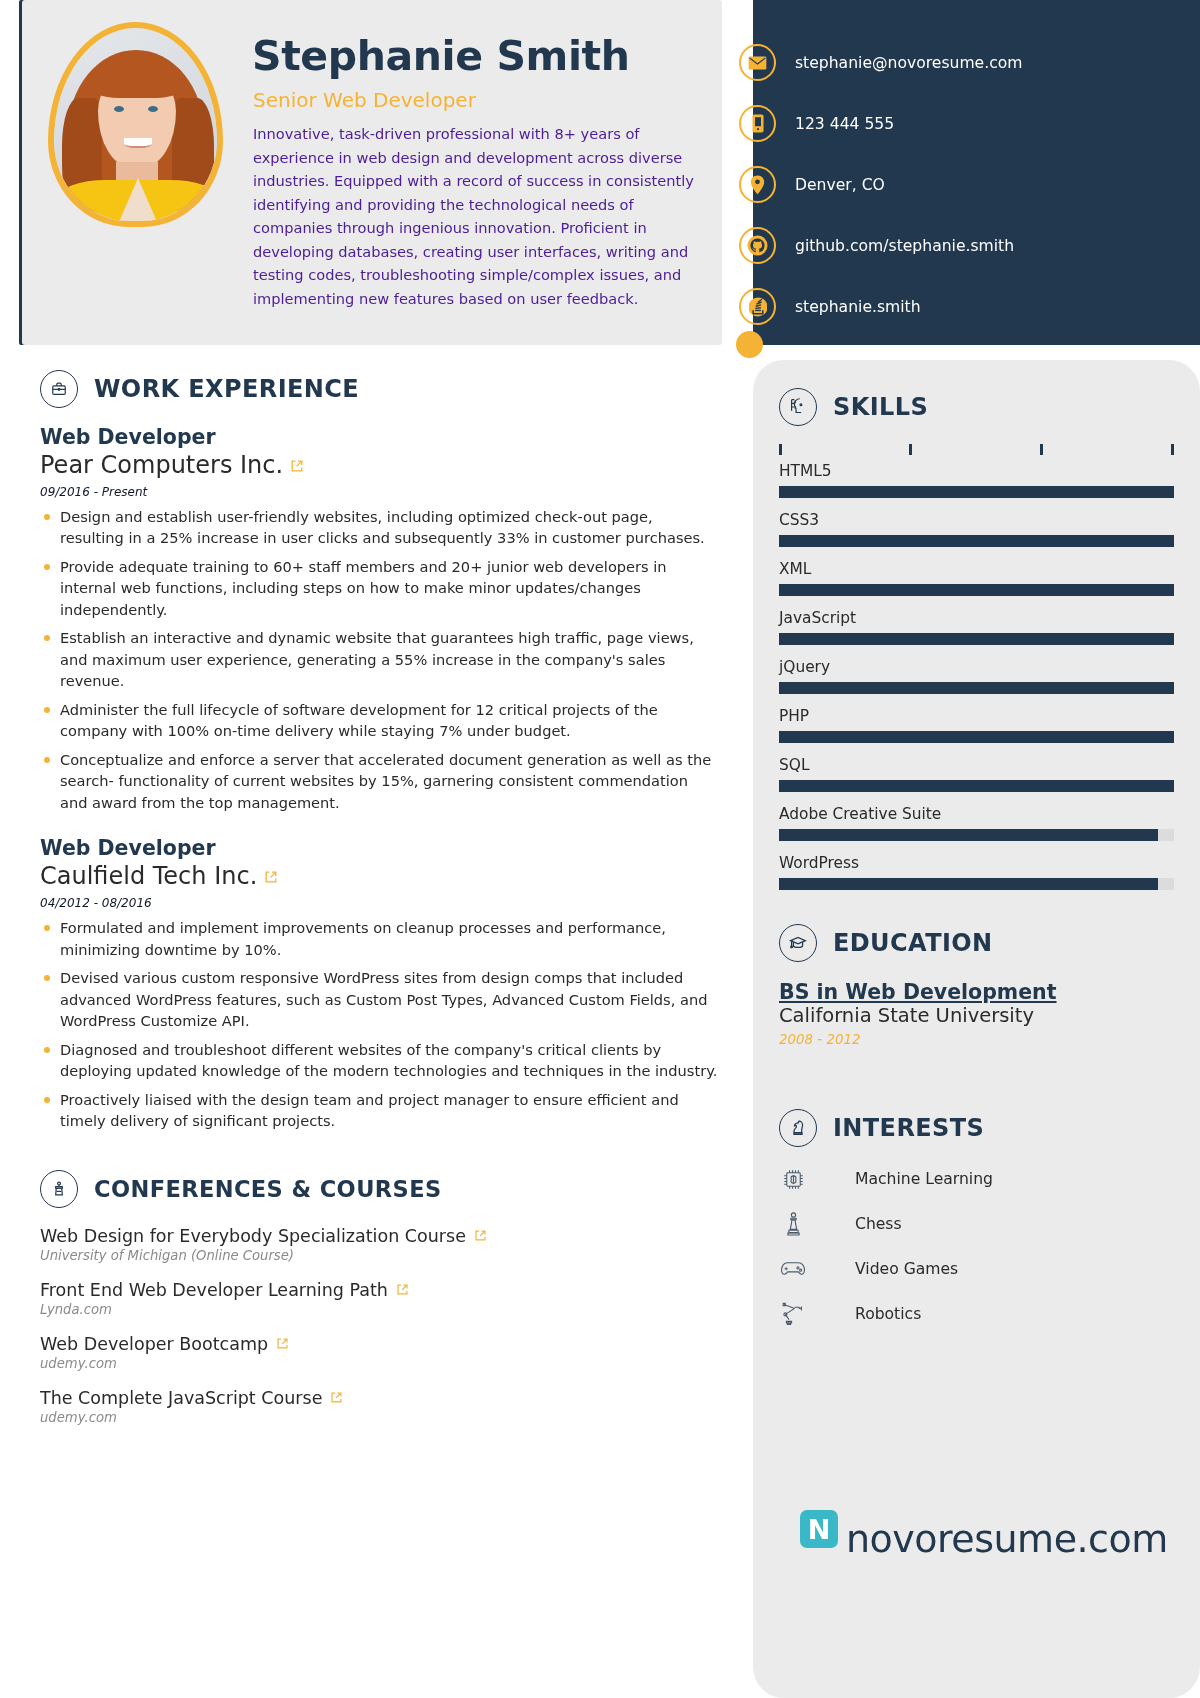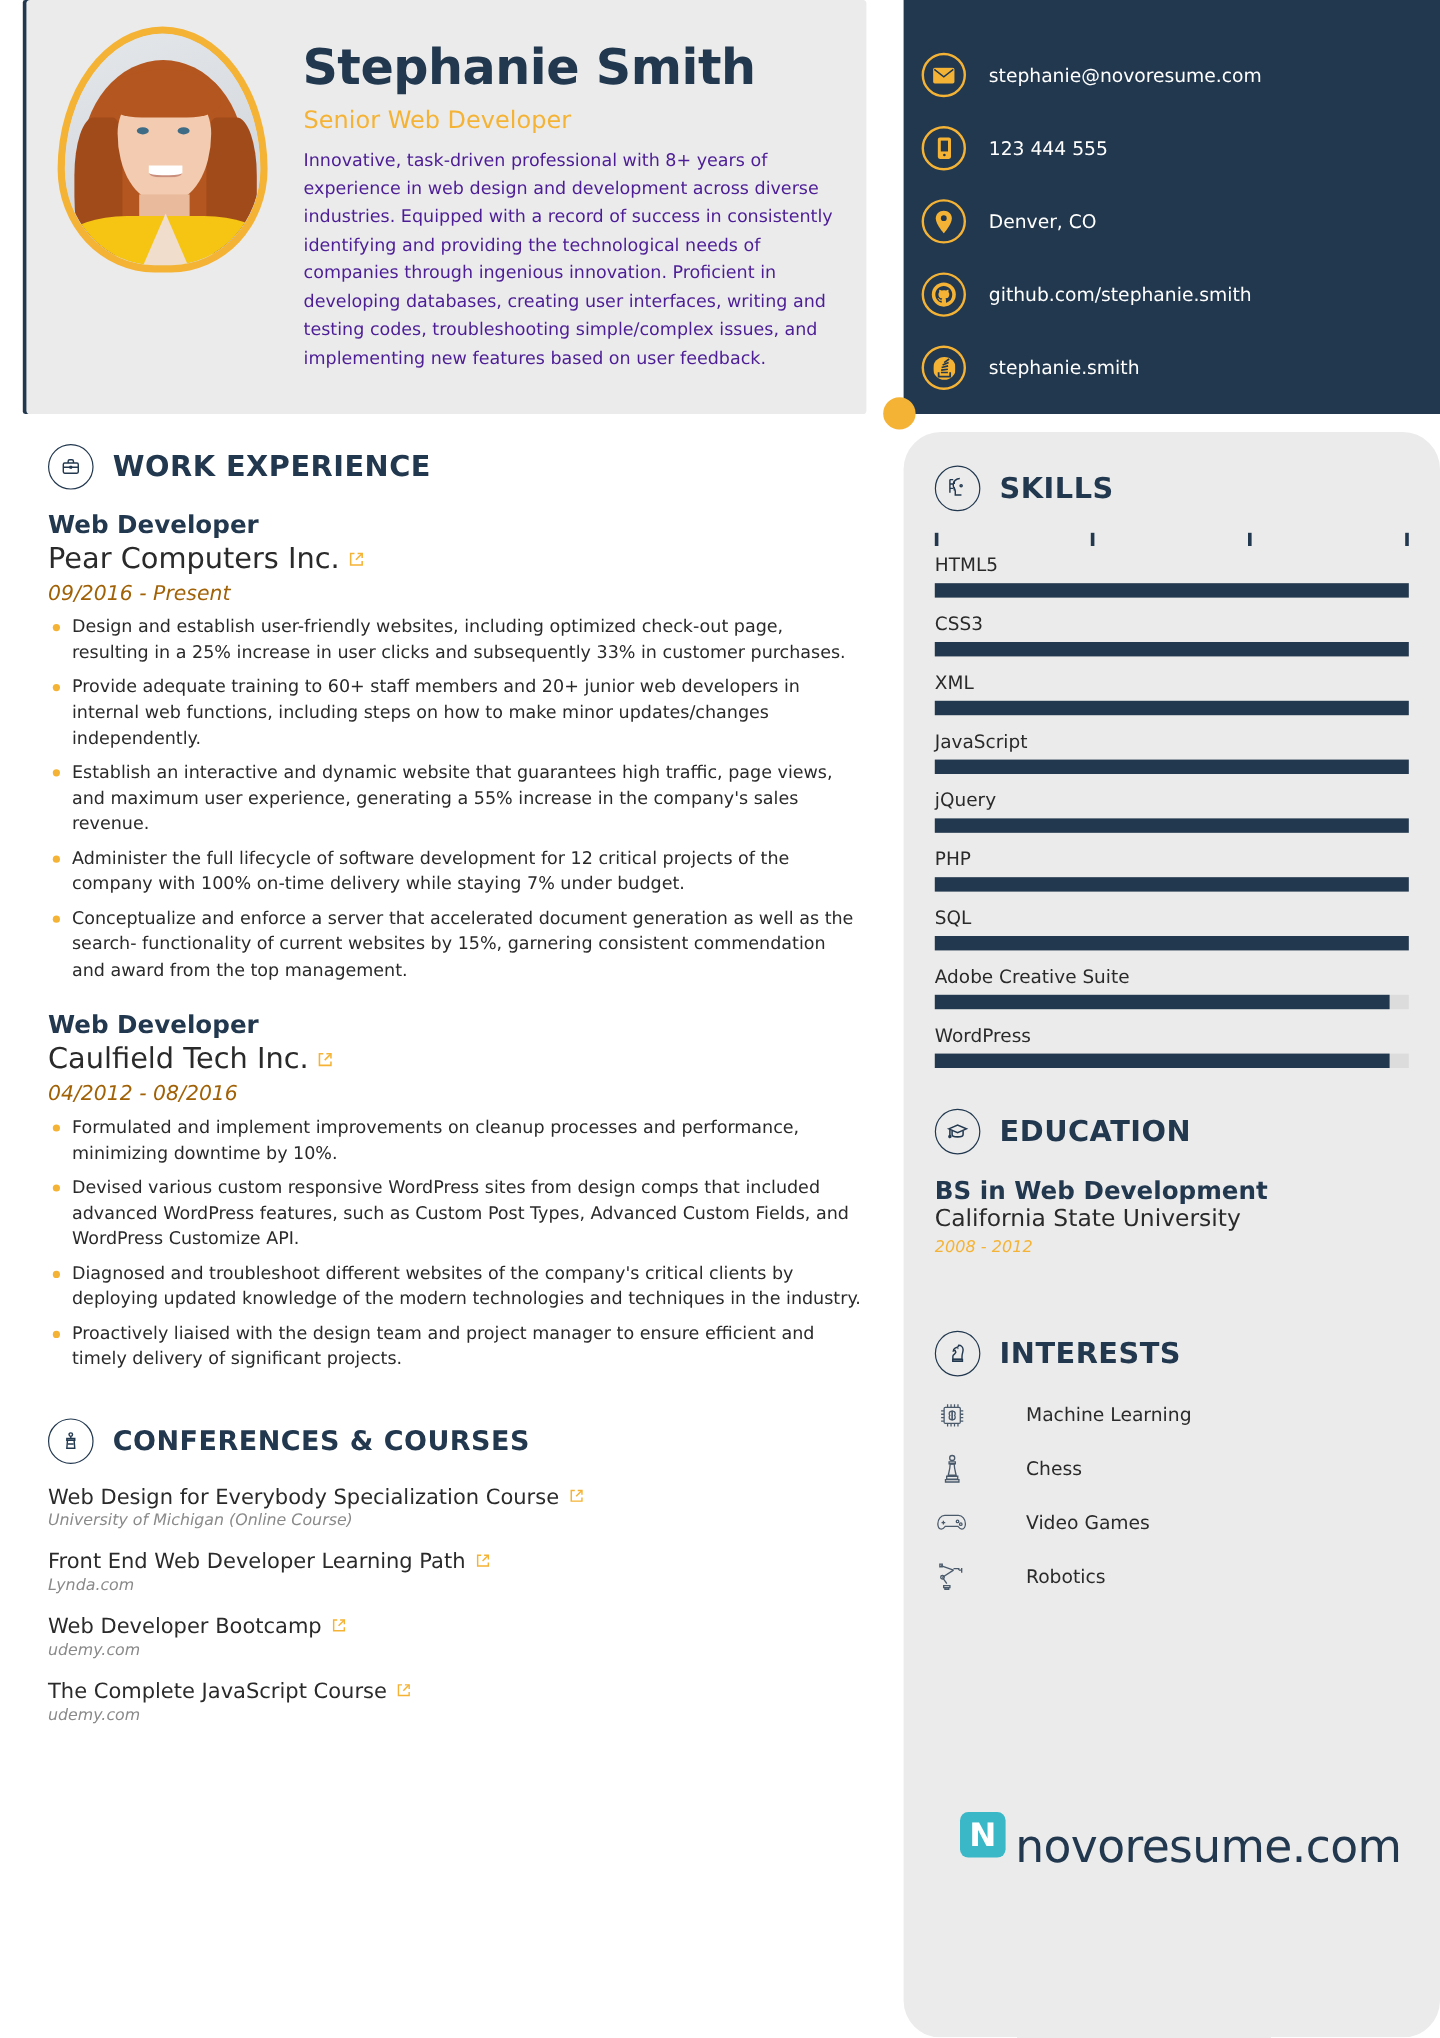--- a/index.html
+++ b/index.html
@@ -62,21 +62,21 @@
   .title-role {
     position: absolute; left: 253px; top: 88px;
     font-size: 20px; color: #f5b335; font-weight: 400;
   }
   .summary {
     position: absolute; left: 253px; top: 122px; width: 442px;
     font-size: 14.6px; line-height: 23.5px; color: #4c1d95;
   }
 
   
-  .contact-list { position: absolute; left: 768px; top: 32px; width: 400px; }
+  .contact-list { position: absolute; left: 739px; top: 32px; width: 400px; }
   .contact-row { display: flex; align-items: center; height: 61px; }
   .c-icon {
     width: 37px; height: 37px; min-width: 37px; border-radius: 50%;
     border: 2px solid #f5b335; display: flex; align-items: center; justify-content: center;
     margin-right: 19px;
   }
   .c-icon svg { display: block; }
   .c-text { font-size: 15.6px; color: #ffffff; white-space: nowrap; }
 
   .yellow-dot {
@@ -96,21 +96,21 @@
     width: 38px; height: 38px; min-width: 38px; border-radius: 50%;
     border: 1.6px solid #22384f; display: flex; align-items: center; justify-content: center;
     margin-right: 16px;
   }
   .sec-title { font-size: 24px; font-weight: 700; color: #22384f; letter-spacing: 0.4px; }
   .sec-title-sm { font-size: 22.5px; font-weight: 700; color: #22384f; letter-spacing: 0.4px; }
 
   .job { margin-bottom: 24px; }
   .job-title { font-size: 20.5px; font-weight: 700; color: #22384f; line-height: 1.15; }
   .job-company { font-size: 24px; font-weight: 400; color: #2a2a2a; line-height: 1.3; display:flex; align-items:center; gap:7px;}
-  .job-date { font-size: 17px; font-style: italic; color: #a16207; margin: 4px 0 7px 0; }
+  .job-date { font-size: 12px; font-style: italic; color: #0f172a; margin: 4px 0 7px 0; }
   ul.bullets { list-style: none; }
   ul.bullets li {
     position: relative; padding-left: 20px; margin-bottom: 7px;
     font-size: 14.6px; line-height: 21.5px; color: #2a2a2a;
   }
   ul.bullets li::before {
     content: ""; position: absolute; left: 4px; top: 8px;
     width: 6px; height: 6px; border-radius: 50%; background: #f5b335;
   }
 
@@ -120,21 +120,21 @@
 
   
   .right-inner { padding: 28px 26px 0 26px; }
   .scale { position: relative; height: 16px; margin-top: 16px; margin-bottom: 2px; }
   .tick { position: absolute; top: 0; width: 3px; height: 11px; background: #22384f; }
   .skill { margin-bottom: 13px; }
   .skill-name { font-size: 15.4px; color: #2a2a2a; margin-bottom: 6px; }
   .skill-track { position: relative; width: 100%; height: 12px; background: #dcdcdc; }
   .skill-fill { position: absolute; left: 0; top: 0; height: 12px; background: #22384f; }
 
-  .edu-deg { font-size: 20.5px; font-weight: 700; color: #22384f; }
+  .edu-deg { font-size: 20.5px; font-weight: 700; color: #22384f; text-decoration: underline; }
   .edu-school { font-size: 19.5px; color: #2a2a2a; line-height: 1.25; }
   .edu-date { font-size: 13.4px; font-style: italic; color: #f5b335; margin-top: 4px; }
 
   .interest-row { display: flex; align-items: center; margin-bottom: 17px; gap: 35px; }
   .i-icon { width: 28px; min-width: 28px; height: 28px; margin-right: 13px; display:flex; align-items:center; justify-content:center; }
   .i-label { font-size: 15.6px; color: #2a2a2a; }
 
   .logo-wrap { position: absolute; left: 800px; top: 1497px; display: flex; align-items: center; }
   .logo-mark {
     width: 38px; height: 38px; background: #3ab8c8; border-radius: 7px;

